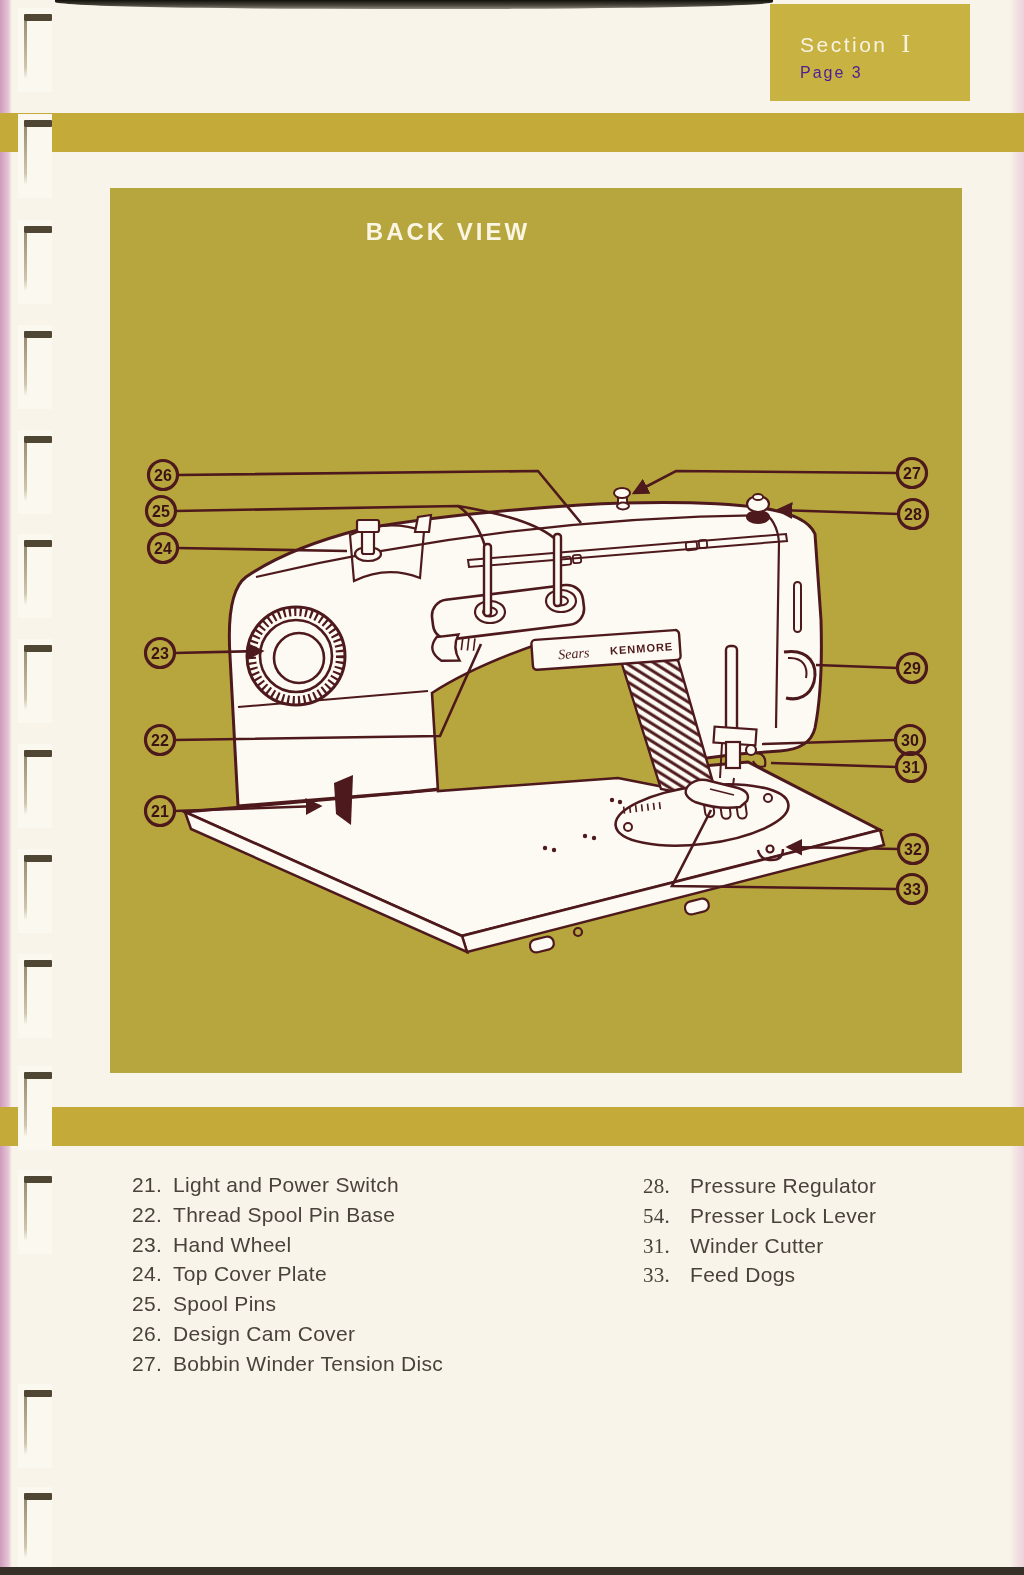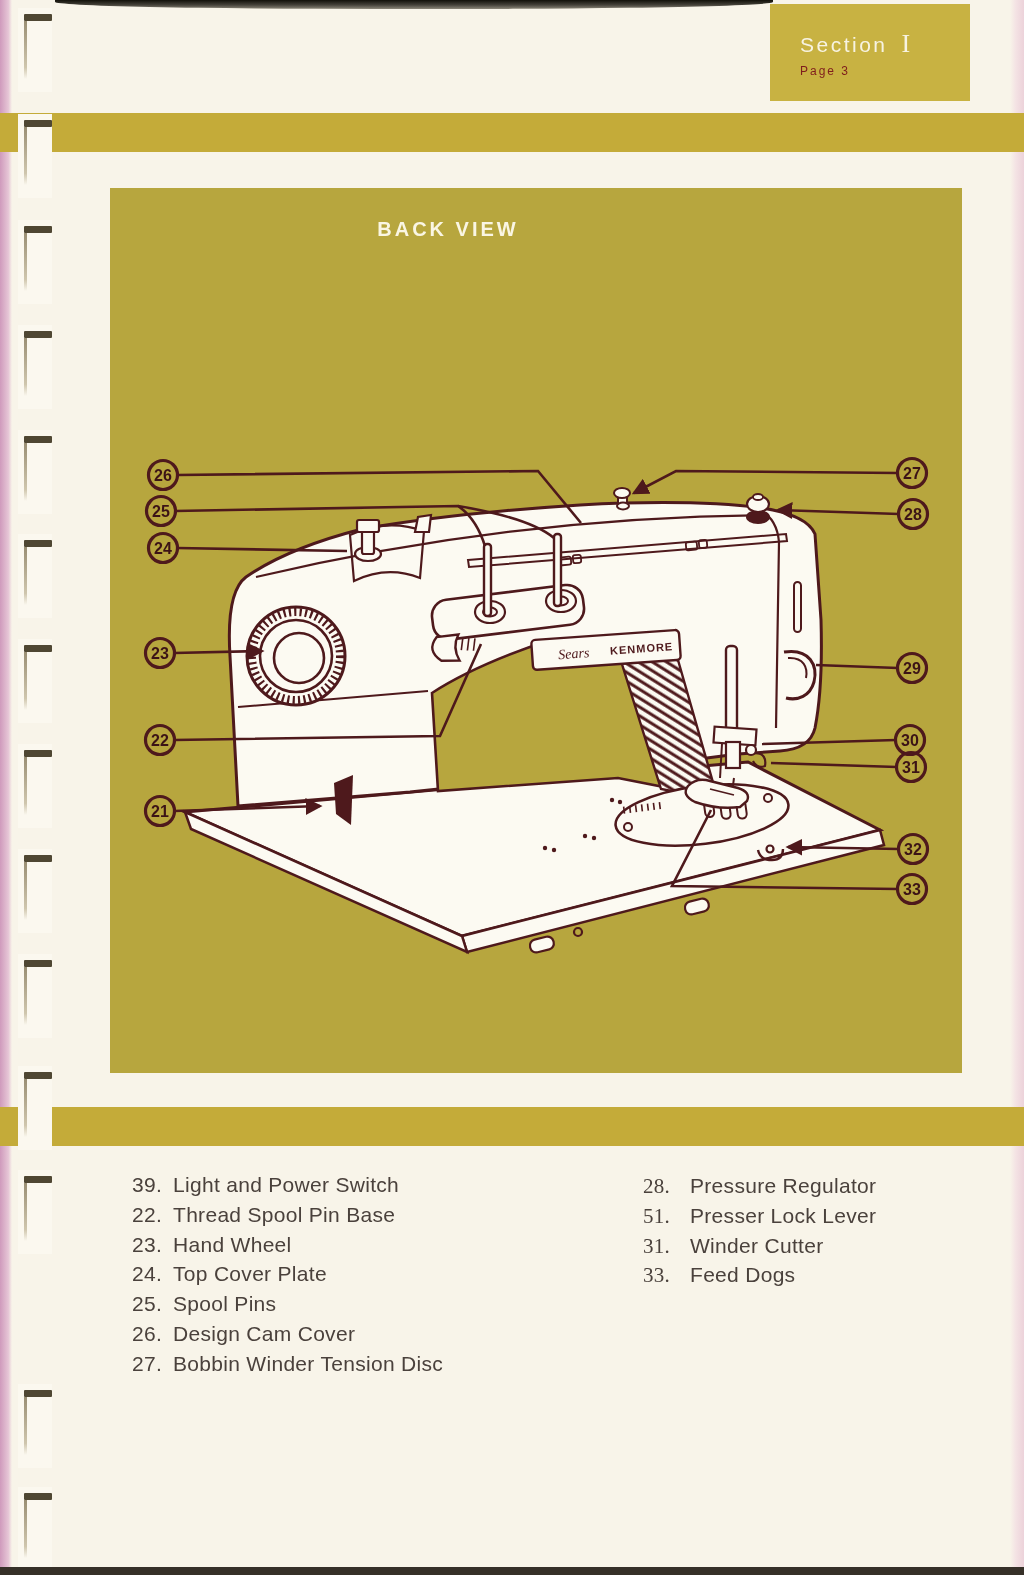--- a/index.html
+++ b/index.html
@@ -16,30 +16,30 @@
   .edge-top{position:absolute;left:55px;top:0;width:718px;height:9px;
     background:linear-gradient(180deg,#111009,#45423a 55%,#8d887a);
     border-radius:0 0 45% 45% / 0 0 7px 7px;}
   .edge-bottom{position:absolute;left:0;bottom:0;width:1024px;height:8px;background:#363028;}
 
   
   .section-box{position:absolute;left:770px;top:4px;width:200px;height:97px;background:#c8b242;}
   .section-line{position:absolute;left:30px;top:25px;width:160px;color:#f7f3e2;
     font-size:21px;letter-spacing:2.5px;}
   .section-numeral{font-family:"Liberation Serif",serif;font-size:26px;margin-left:14px;}
-  .page-line{position:absolute;left:30px;top:60px;color:#7f1d1d;font-size:12px;letter-spacing:2px;}
+  .page-line{position:absolute;left:30px;top:60px;color:#4c1d95;font-size:16px;letter-spacing:2px;}
 
   .band{position:absolute;left:0;width:1024px;background:#c4ab39;}
   .band.top{top:113px;height:39px;}
   .band.mid{top:1107px;height:39px;}
 
   
   .diagram-box{position:absolute;left:110px;top:188px;width:852px;height:885px;background:#b7a63e;}
   .diagram-title{position:absolute;left:0;top:30px;width:676px;text-align:center;
-    color:#faf6e3;font-size:20px;font-weight:bold;letter-spacing:3px;}
+    color:#faf6e3;font-size:24px;font-weight:bold;letter-spacing:3px;}
   .diagram-box svg{position:absolute;left:0;top:0;}
 
   
   .bind-mark{position:absolute;left:18px;width:40px;height:78px;pointer-events:none;}
   .bind-mark .hole{position:absolute;left:0;top:-6px;width:34px;height:84px;background:#fbf8ef;}
   .bind-mark .bar{position:absolute;left:6px;top:0;width:28px;height:7px;background:#4f4733;
     border-radius:1px;}
   .bind-mark .stem{position:absolute;left:6px;top:7px;width:3px;height:58px;
     background:linear-gradient(180deg,#9a8f74,#cfc6ad 80%,rgba(207,198,173,0));}
 
@@ -255,31 +255,31 @@
         <circle cx="803" cy="661" r="14.5" class="co-circle"></circle>
         <text x="803" y="666.5" text-anchor="middle" class="co-num">32</text>
         <path d="M788,701 L562,698 L601,622" class="leader"></path>
         <circle cx="802" cy="701" r="14.5" class="co-circle"></circle>
         <text x="802" y="706.5" text-anchor="middle" class="co-num">33</text>
       </g>
   </svg>
 </div>
 
 <div class="legend-col left" id="legend-left">
-    <div class="row"><span class="num">39.</span><span>Light and Power Switch</span></div>
+    <div class="row"><span class="num">21.</span><span>Light and Power Switch</span></div>
     <div class="row"><span class="num">22.</span><span>Thread Spool Pin Base</span></div>
     <div class="row"><span class="num">23.</span><span>Hand Wheel</span></div>
     <div class="row"><span class="num">24.</span><span>Top Cover Plate</span></div>
     <div class="row"><span class="num">25.</span><span>Spool Pins</span></div>
     <div class="row"><span class="num">26.</span><span>Design Cam Cover</span></div>
     <div class="row"><span class="num">27.</span><span>Bobbin Winder Tension Disc</span></div>
   </div>
 <div class="legend-col right" id="legend-right">
     <div class="row"><span class="num">28.</span><span>Pressure Regulator</span></div>
-    <div class="row"><span class="num">51.</span><span>Presser Lock Lever</span></div>
+    <div class="row"><span class="num">54.</span><span>Presser Lock Lever</span></div>
     <div class="row"><span class="num">31.</span><span>Winder Cutter</span></div>
     <div class="row"><span class="num">33.</span><span>Feed Dogs</span></div>
   </div>
 
 <div id="bind-marks">
     <div class="bind-mark" style="top: 14px;">
       <div class="hole"></div>
       <div class="bar"></div>
       <div class="stem"></div>
     </div>

